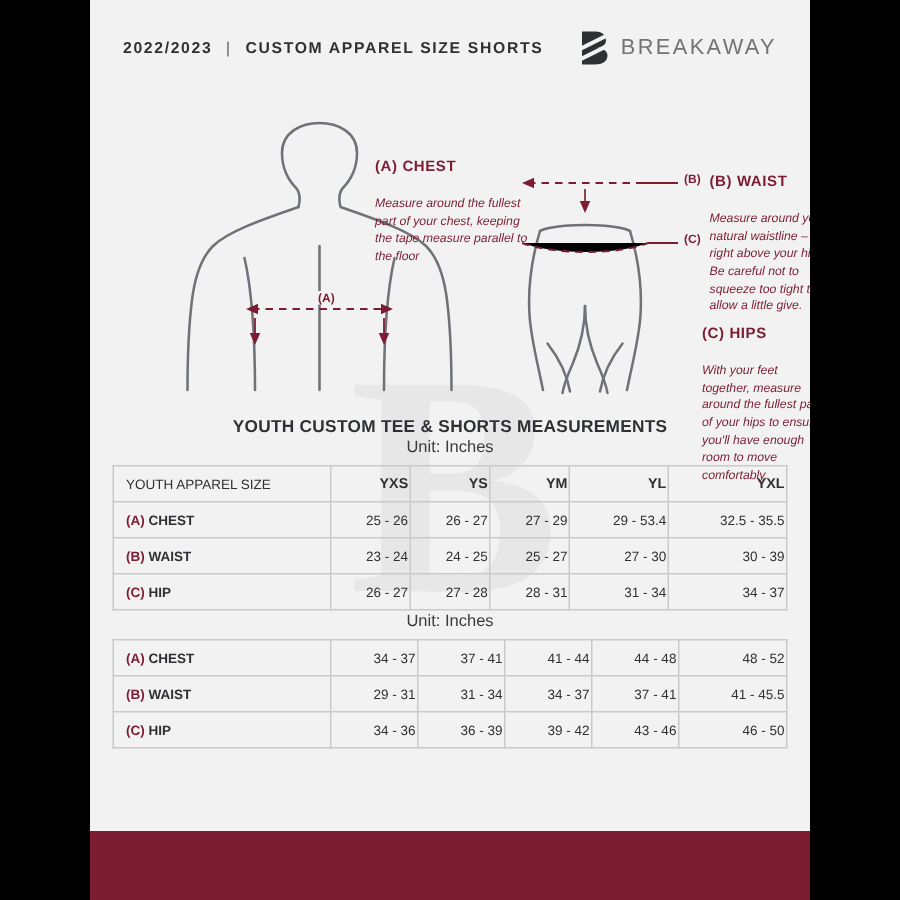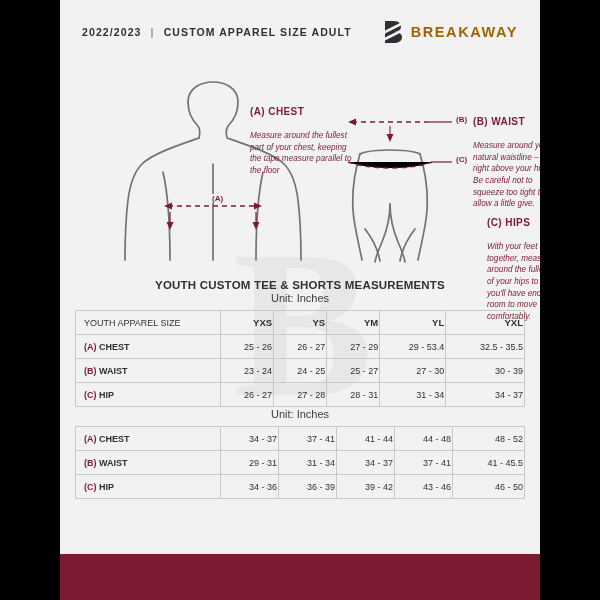--- a/index.html
+++ b/index.html
@@ -9,31 +9,31 @@
   .wm{position:absolute;left:50%;top:54%;transform:translate(-50%,-50%);font-size:210px;color:#e7e7e7;
       font-family:"Liberation Serif",serif;font-weight:700;line-height:1;letter-spacing:-6px;user-select:none;}
   .content{position:relative;z-index:2;}
 
   
   .hdr{display:flex;align-items:center;justify-content:space-between;padding:20px 22px 6px 22px;}
   .hdr-left{font-size:10.5px;font-weight:700;letter-spacing:1.1px;color:#2e3033;white-space:nowrap;}
   .hdr-left .sep{color:#8f9295;margin:0 5px;}
   .brand{display:flex;align-items:center;gap:7px;}
   .brand-mark{width:22px;height:24px;}
-  .brand-name{font-size:14.5px;font-weight:700;letter-spacing:1.6px;color:#a16207;}
+  .brand-name{font-size:14.5px;font-weight:400;letter-spacing:1.6px;color:#737373;}
 
   
   .diagram{position:relative;height:215px;margin:4px 0 0 0;}
   .diagram svg{position:absolute;left:0;top:0;}
   .note{position:absolute;width:112px;}
   .note .ttl{font-size:10px;font-weight:700;color:#7b1c33;letter-spacing:.4px;margin-bottom:3px;}
   .note .txt{font-size:8.2px;line-height:1.42;color:#7b1c33;font-style:italic;margin-top:13px;}
   .n-chest{left:190px;top:52px;width:105px;}
   .n-waist{left:413px;top:62px;width:80px;}
-  .n-hips{left:427px;top:163px;width:84px;}
+  .n-hips{left:408px;top:163px;width:84px;}
   .tag{position:absolute;font-size:8px;font-weight:700;color:#7b1c33;background:#f2f2f2;padding:0 2px;}
 
   
   .tbl-title{text-align:center;font-size:11.5px;font-weight:700;color:#2e3033;letter-spacing:.2px;margin-top:10px;}
   .tbl-sub{text-align:center;font-size:11px;color:#3a3c3f;margin:1px 0 6px 0;}
   table{border-collapse:collapse;width:450px;margin:0 auto;background:transparent;}
   th,td{border:1px solid #c9c9c9;height:21px;font-size:9px;color:#2e3033;}
   th.lbl,td.lbl{text-align:left;padding-left:8px;width:135px;font-weight:400;}
   th{font-weight:400;}
   th.sz{text-align:right;font-weight:700;font-size:9.5px;}
@@ -48,21 +48,21 @@
 <div id="page">
   <div class="sheet">
     <div class="wm">B</div>
 
     <div class="content">
 
       <div class="hdr">
         <div class="hdr-left">
           <span>2022/2023</span>
           <span class="sep">|</span>
-          <span>CUSTOM APPAREL SIZE ADULT</span>
+          <span>CUSTOM APPAREL SIZE SHORTS</span>
         </div>
         <div class="brand">
           <svg class="brand-mark" viewBox="0 0 22 24">
             <path d="M3 1 L12 1 C17 1 19 4 19 7 C19 10 16 11.5 13 12 C16.5 12.3 20 13.6 20 17 C20 21 16.5 23 11.5 23 L3 23 Z" fill="#2e3033"></path>
             <path d="M0 12 L22 1 L22 4 L0 15 Z" fill="#f2f2f2"></path>
             <path d="M0 19 L22 8 L22 11 L0 22 Z" fill="#f2f2f2"></path>
           </svg>
           <span class="brand-name">BREAKAWAY</span>
         </div>
       </div>

